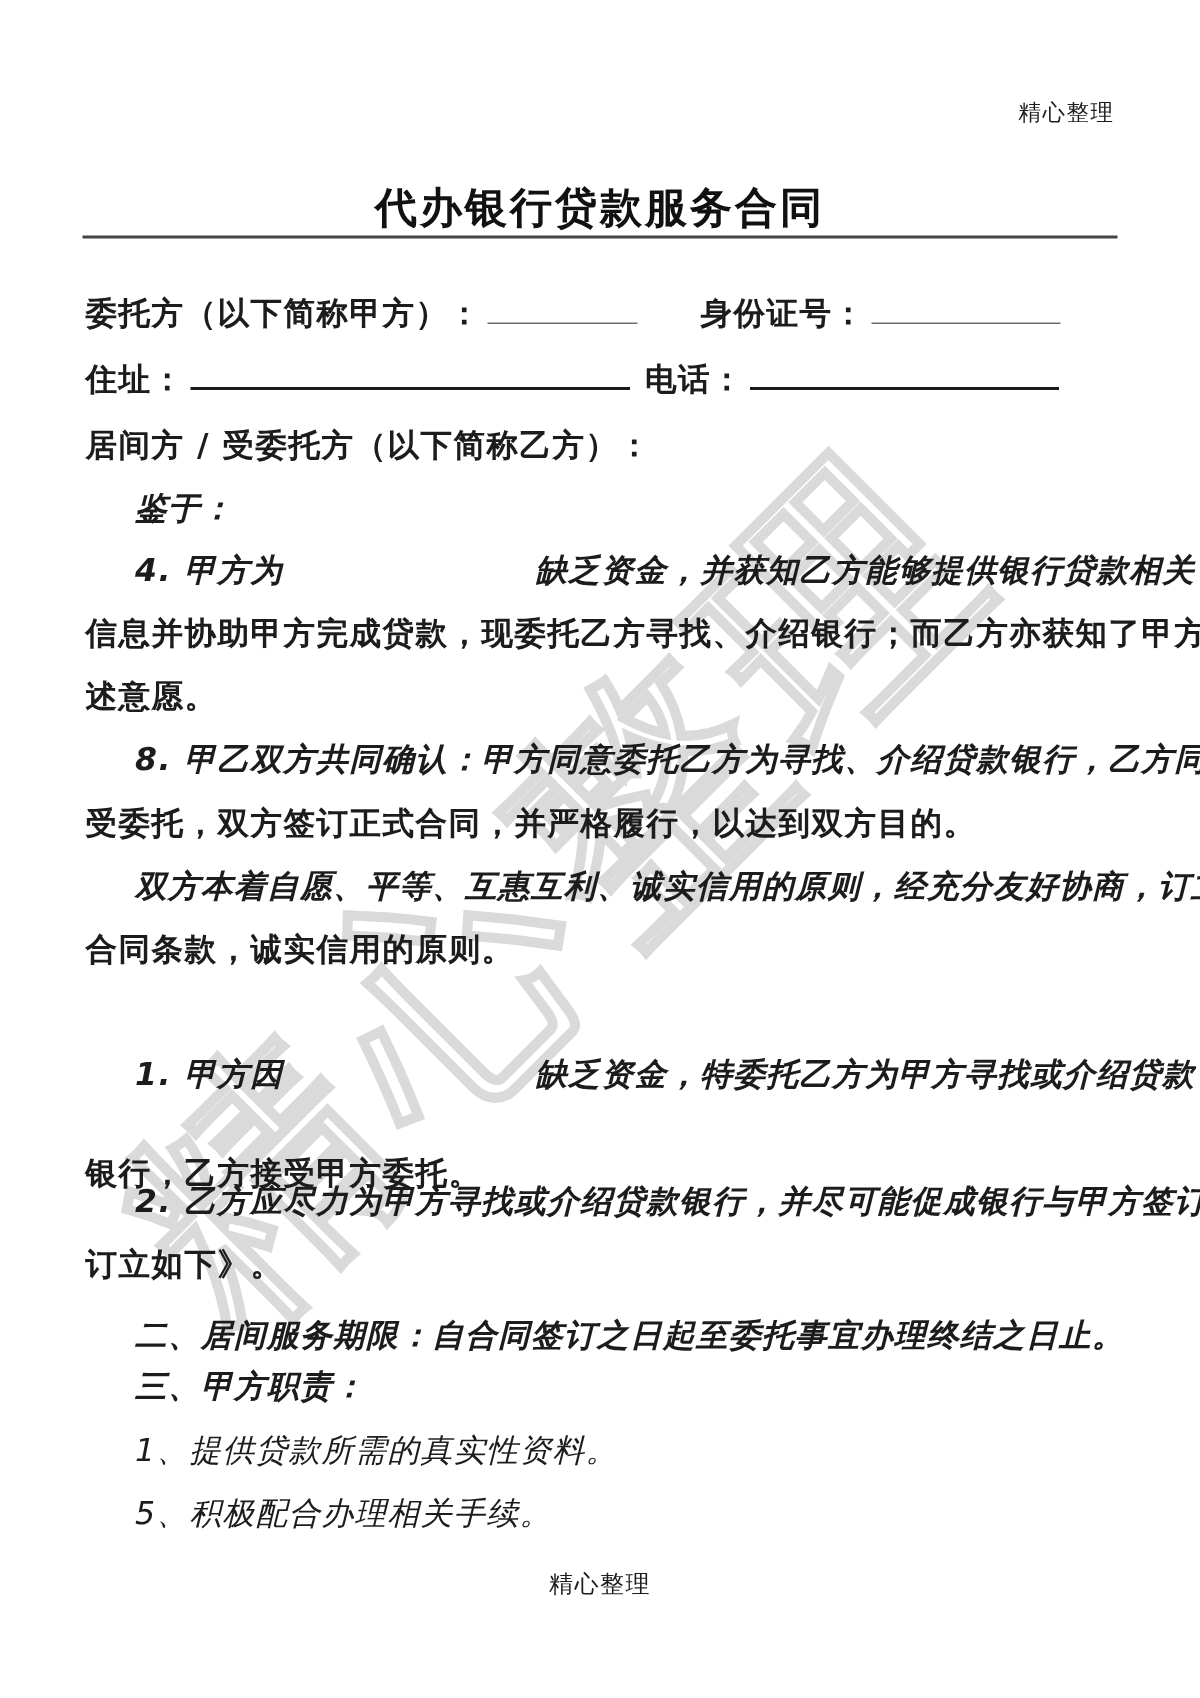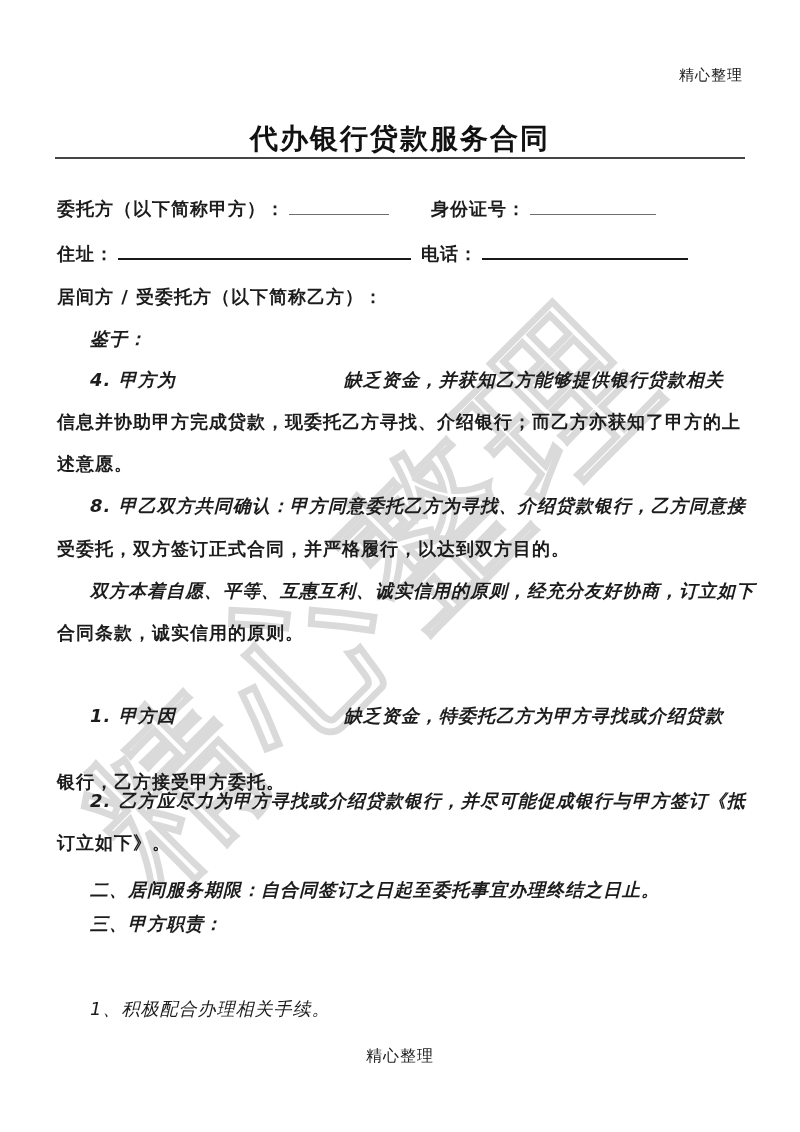--- a/index.html
+++ b/index.html
@@ -19,21 +19,21 @@
   .doc{
     position:relative;
     width:800px;height:1132px;
     background:var(--paper);
     overflow:hidden;
   }
   .ln{
     position:absolute;
     left:57px;
     white-space:nowrap;
-    font-size:18px;
+    font-size:21px;
     font-weight:bold;
     letter-spacing:1px;
     color:var(--text);
     z-index:2;
     line-height:20px;
   }
   .indent{left:90px;font-style:italic;}
   .regular{font-weight:normal;}
   .header-note{
     position:absolute;
@@ -134,17 +134,18 @@
     <span>1. 甲方因</span><span class="gap" style="width:168px"></span><span>缺乏资金，特委托乙方为甲方寻找或介绍贷款</span>
   </div>
   <div class="ln" style="top:772px">银行，乙方接受甲方委托。</div>
 
   <div class="ln indent" style="top:791px">2. 乙方应尽力为甲方寻找或介绍贷款银行，并尽可能促成银行与甲方签订《抵</div>
   <div class="ln" style="top:833px">订立如下》。</div>
 
   <div class="ln indent" style="top:880px">二、居间服务期限：自合同签订之日起至委托事宜办理终结之日止。</div>
   <div class="ln indent" style="top:914px">三、甲方职责：</div>
 
-  <div class="ln indent regular" style="top:999px">1、积极配合办理相关手续。</div>
+  <div class="ln indent regular" style="top:957px">1、提供贷款所需的真实性资料。</div>
+  <div class="ln indent regular" style="top:999px">5、积极配合办理相关手续。</div>
 
   <div class="footer-note">精心整理</div>
 
 </div>
 
 </body></html>

